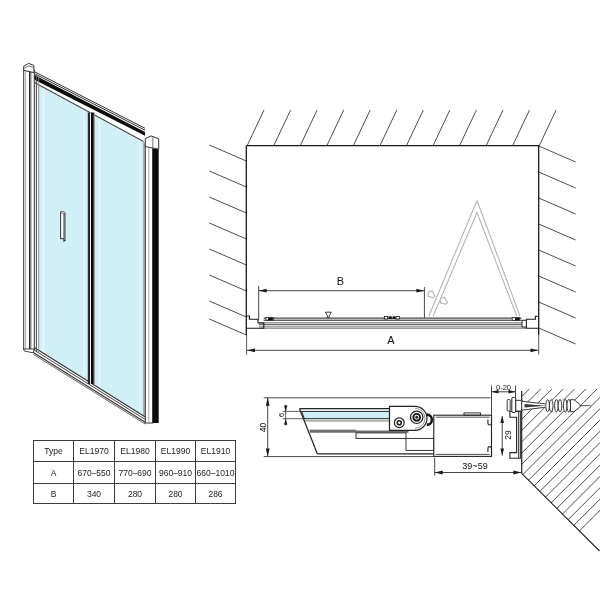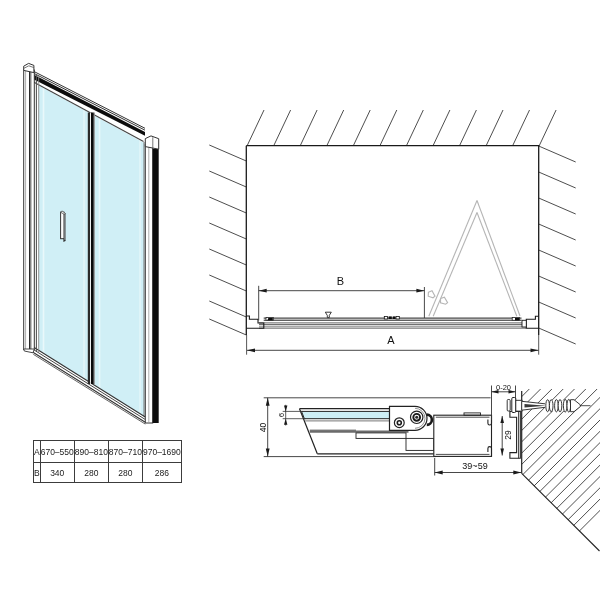--- a/index.html
+++ b/index.html
@@ -350,26 +350,33 @@
         <line x1="434.7" y1="458" x2="434.7" y2="475.5" stroke="#333" stroke-width="0.9"></line>
         <line x1="434.7" y1="472.5" x2="521.3" y2="472.5" stroke="#333" stroke-width="0.9"></line>
         <polygon points="434.7,472.5 442.7,470.6 442.7,474.4" fill="#1a1a1a"></polygon>
         <polygon points="521.3,472.5 513.3,470.6 513.3,474.4" fill="#1a1a1a"></polygon>
         <text x="475" y="469.3" font-size="9" fill="#111" text-anchor="middle">39~59</text>
       </g>
 </svg>
 
 <table id="sizetable">
 <tbody>
+        <tr>
+          <td style="width:39px;height:20px;">Type</td>
+          <td style="width:40px;">EL1970</td>
+          <td style="width:40px;">EL1980</td>
+          <td style="width:39px;">EL1990</td>
+          <td style="width:39px;">EL1910</td>
+        </tr>
 <tr>
           <td style="height:21px;">A</td>
           <td>670–550</td>
-          <td>890–810</td>
-          <td>870–710</td>
-          <td>970–1690</td>
+          <td>770–690</td>
+          <td>960–910</td>
+          <td>660–1010</td>
         </tr>
 <tr>
           <td style="height:19px;">B</td>
           <td>340</td>
           <td>280</td>
           <td>280</td>
           <td>286</td>
         </tr>
 </tbody>
     </table>

